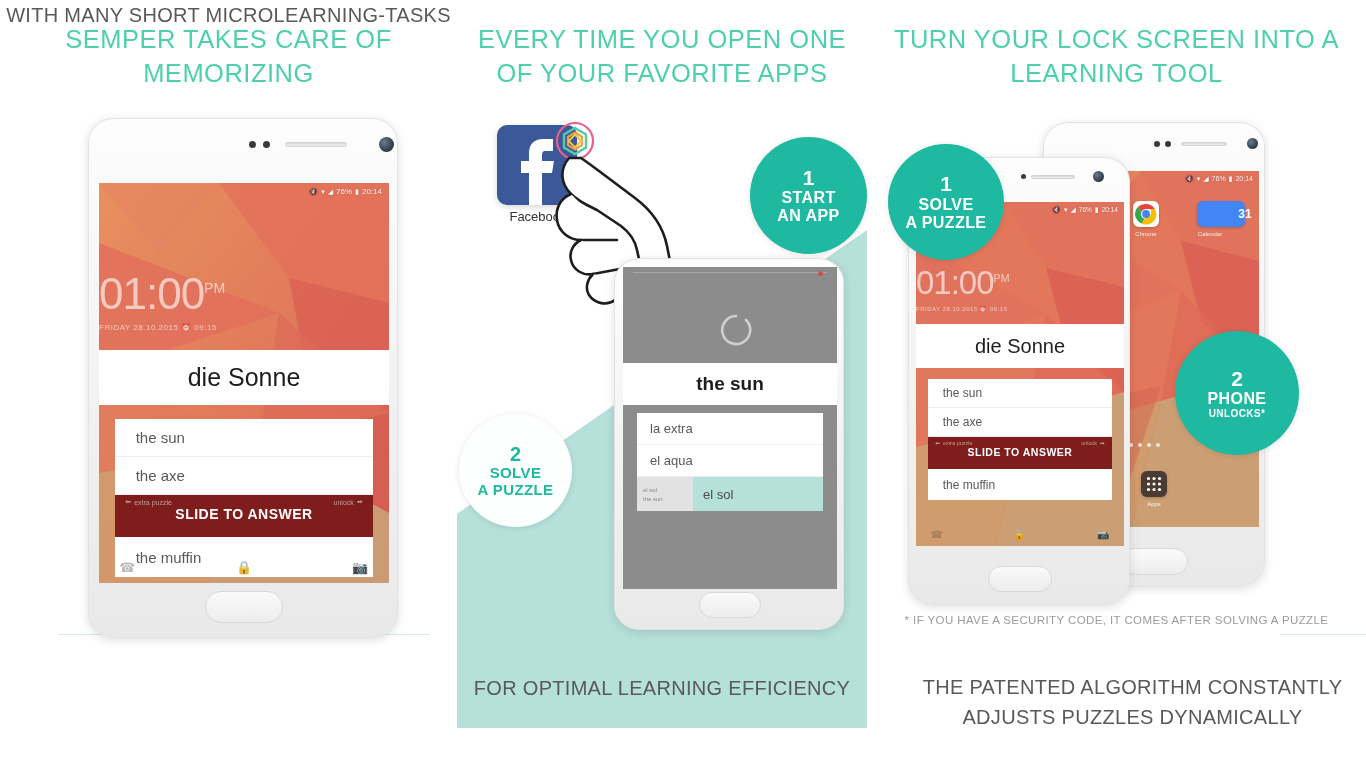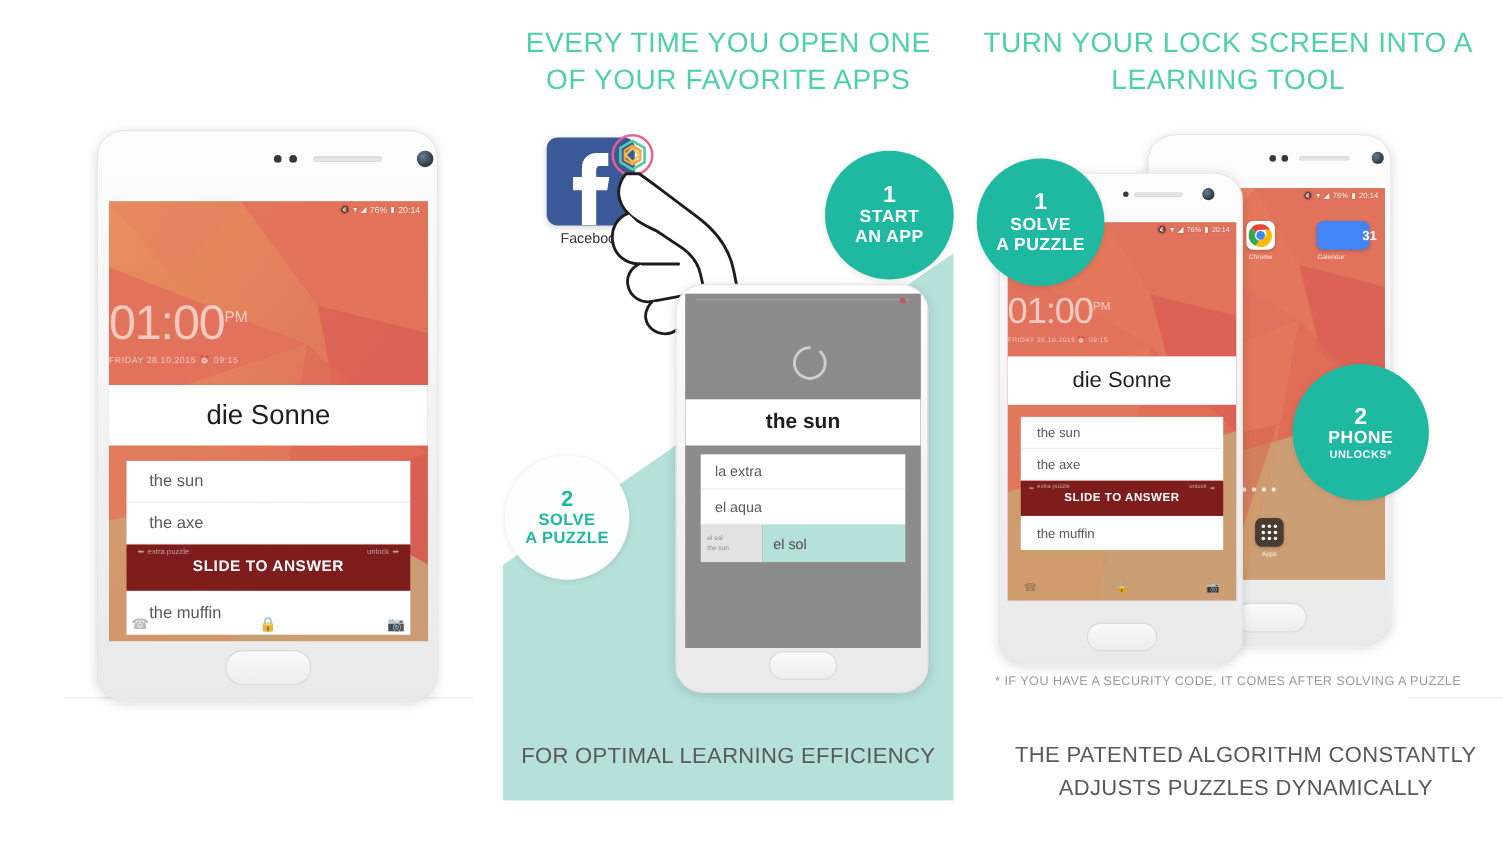--- a/index.html
+++ b/index.html
@@ -205,21 +205,23 @@
   .dots i { width:4px; height:4px; border-radius:50%; background:rgba(255,255,255,.75); display:block; }
 </style>
 </head>
 <body>
 
 <div class="stage">
 
   <div id="teal-block"></div>
 
   <div class="panel" id="panel-1">
+    <div class="headline">SEMPER TAKES CARE OF MEMORIZING</div>
     <div class="hairline"></div>
+    <div class="caption">WITH MANY SHORT MICROLEARNING-TASKS</div>
   </div>
 
   <div class="phone" id="phone-1" style="left:88px; top:118px; width:310px; height:520px;">
     <div class="sensor" style="left:160px; top:22px; width:7px; height:7px;"></div>
     <div class="sensor" style="left:174px; top:22px; width:7px; height:7px;"></div>
     <div class="speaker" style="left:196px; top:23px; width:62px; height:5px;"></div>
     <div class="cam" style="left:290px; top:18px; width:15px; height:15px;"></div>
 
     <div class="screen" style="left:10px; top:64px; width:290px; height:400px;">
       <div class="wallpaper">

